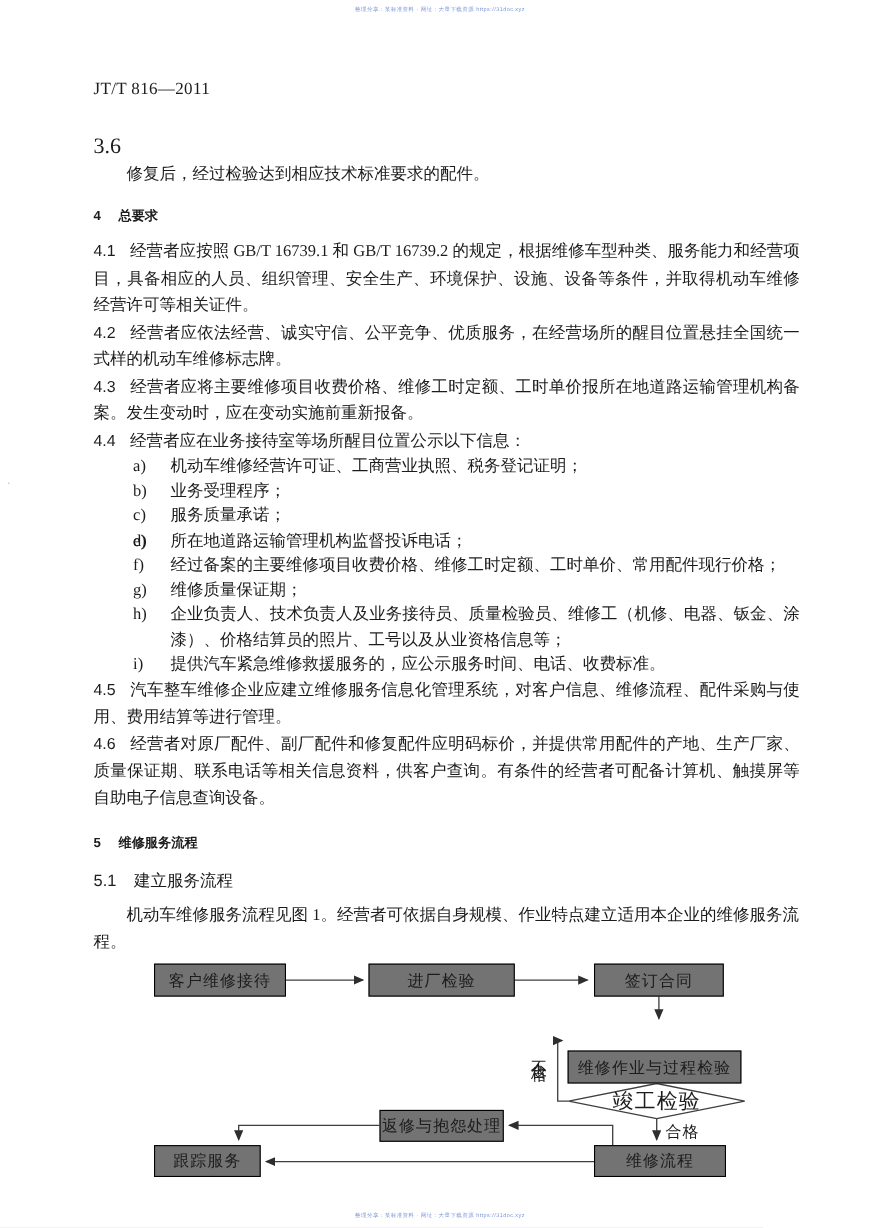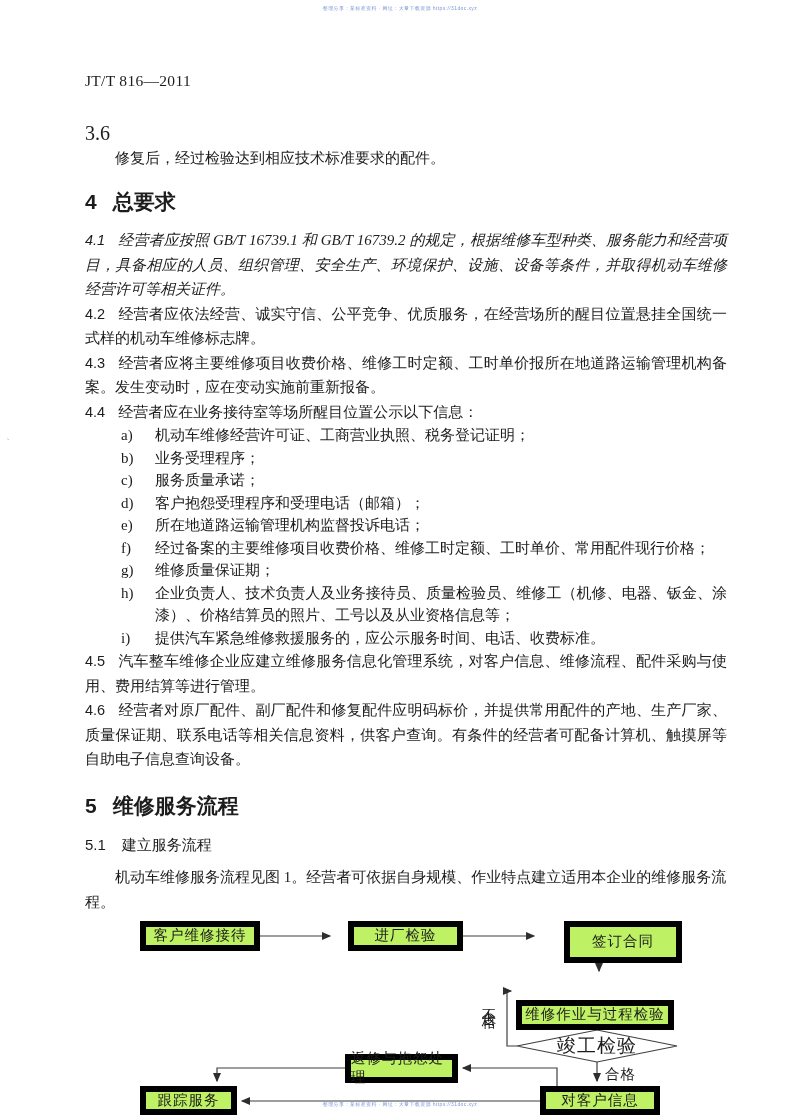--- a/index.html
+++ b/index.html
@@ -17,36 +17,36 @@
   }
   .watermark.top { top:5px; }
   .watermark.bottom { top:1101px; }
   .margin-speck { position:absolute; left:6px; top:430px; color:#a8a8a8; font-size:9px; }
   .content { position:absolute; left:85px; top:72px; width:642px; }
   .doc-code { font-size:15.5px; letter-spacing:0.3px; }
   .clause-36-num { margin-top:32px; font-size:20px; font-family:Liberation Serif, serif; }
   .term-line { margin-top:6px; padding-left:30px; font-size:15px; font-weight:bold; }
   .term-cn { font-family:"Liberation Sans","DejaVu Sans",sans-serif; margin-right:14px; }
   .definition { margin-top:4px; padding-left:30px; font-size:15px; }
-  .h-main { margin-top:20px; font-size:21px; font-weight:bold;
+  .h-main { margin-top:20px; font-size:12px; font-weight:bold;
             font-family:"Liberation Sans","DejaVu Sans",sans-serif; }
   .h-main .num, .h-sub .num { margin-right:16px; }
   .h-sub { margin-top:16px; font-size:15px; font-weight:normal;
            font-family:"Liberation Sans","DejaVu Sans",sans-serif; }
   p.clause { font-size:15px; line-height:24.5px; text-align:justify; margin:0; }
-  p.clause.first { margin-top:12px;font-style:italic; }
+  p.clause.first { margin-top:12px; }
   .cnum { font-family:"Liberation Sans","DejaVu Sans",sans-serif; font-size:14.5px; margin-right:13px; }
   .item { position:relative; padding-left:70px; font-size:15px; line-height:22.5px; text-align:justify; }
   .item .marker { position:absolute; left:36px; }
   .intro { margin-top:10px; font-size:15px; line-height:25px; text-indent:2em; }
   
   .flowchart { position:relative; margin-top:4px; margin-left:-85px; width:800px; height:202px; }
   .flowchart svg { position:absolute; left:0; top:0; }
   .node {
-    position:absolute; border:6px solid #000000; background:#bef264;
+    position:absolute; border:1px solid #000000; background:#737373;
     display:flex; align-items:center; justify-content:center;
     font-size:14.5px; letter-spacing:1px;
   }
   .diamond-label { position:absolute; left:517px; top:114px; width:160px; text-align:center;
                    font-size:19px; letter-spacing:1px; }
   .edge-label { position:absolute; font-size:14.5px; letter-spacing:1px; }
   .edge-label.fail { left:479px; top:78px; writing-mode:vertical-rl; letter-spacing:3px; }
   .edge-label.pass { left:605px; top:146px; }
 </style>
 </head>
@@ -79,21 +79,21 @@
       <span class="cnum">4.3</span><span>经营者应将主要维修项目收费价格、维修工时定额、工时单价报所在地道路运输管理机构备案。发生变动时，应在变动实施前重新报备。</span>
     </p>
     <p class="clause">
       <span class="cnum">4.4</span><span>经营者应在业务接待室等场所醒目位置公示以下信息：</span>
     </p>
 
     <div class="items">
       <div class="item"><span class="marker">a)</span><span>机动车维修经营许可证、工商营业执照、税务登记证明；</span></div>
       <div class="item"><span class="marker">b)</span><span>业务受理程序；</span></div>
       <div class="item"><span class="marker">c)</span><span>服务质量承诺；</span></div>
-      <div class="item"><span class="marker">d)</span><span>客户抱怨受理程序和受理电话（邮箱）；</span></div>
+      <div class="item"><span class="marker">d)</span></div>
       <div class="item"><span class="marker">e)</span><span>所在地道路运输管理机构监督投诉电话；</span></div>
       <div class="item"><span class="marker">f)</span><span>经过备案的主要维修项目收费价格、维修工时定额、工时单价、常用配件现行价格；</span></div>
       <div class="item"><span class="marker">g)</span><span>维修质量保证期；</span></div>
       <div class="item"><span class="marker">h)</span><span>企业负责人、技术负责人及业务接待员、质量检验员、维修工（机修、电器、钣金、涂漆）、价格结算员的照片、工号以及从业资格信息等；</span></div>
       <div class="item"><span class="marker">i)</span><span>提供汽车紧急维修救援服务的，应公示服务时间、电话、收费标准。</span></div>
     </div>
 
     <p class="clause">
       <span class="cnum">4.5</span><span>汽车整车维修企业应建立维修服务信息化管理系统，对客户信息、维修流程、配件采购与使用、费用结算等进行管理。</span>
     </p>
@@ -125,25 +125,25 @@
           <path d="M596,87 V106" marker-end="url(#arr)"></path>
           <path d="M517,127 L507,127 L507,72 L511,72" marker-end="url(#arr)"></path>
           <path d="M597,143 V162" marker-end="url(#arr)"></path>
           <path d="M540,182 H242" marker-end="url(#arr)"></path>
           <path d="M557,167 V149 H463" marker-end="url(#arr)"></path>
           <path d="M345,149 H217 V162" marker-end="url(#arr)"></path>
           <polygon points="517,127 597,111 677,127 597,143" fill="#ffffff" stroke="#3f3f3f"></polygon>
         </g>
       </svg>
       <div class="node" style="left:140px; top:2px; width:120px; height:30px;">客户维修接待</div>
-      <div class="node" style="left:348px; top:2px; width:115px; height:30px;">进厂检验</div>
-      <div class="node" style="left:564px; top:2px; width:118px; height:42px;">签订合同</div>
+      <div class="node" style="left:335px; top:2px; width:133px; height:30px;">进厂检验</div>
+      <div class="node" style="left:540px; top:2px; width:118px; height:30px;">签订合同</div>
       <div class="node" style="left:516px; top:57px; width:158px; height:30px;margin-top:24px;">维修作业与过程检验</div>
       <div class="diamond-label">竣工检验</div>
-      <div class="node" style="left:540px; top:167px; width:120px; height:29px;">对客户信息</div>
+      <div class="node" style="left:540px; top:167px; width:120px; height:29px;">维修流程</div>
       <div class="node" style="left:345px; top:135px; width:113px; height:29px;">返修与抱怨处理</div>
       <div class="node" style="left:140px; top:167px; width:97px; height:29px;">跟踪服务</div>
       <div class="edge-label fail">不合格</div>
       <div class="edge-label pass">合格</div>
     </div>
 
   </div>
 
   <div class="watermark bottom">整理分享：某标准资料 · 网址：大量下载资源 https://31doc.xyz</div>
 

